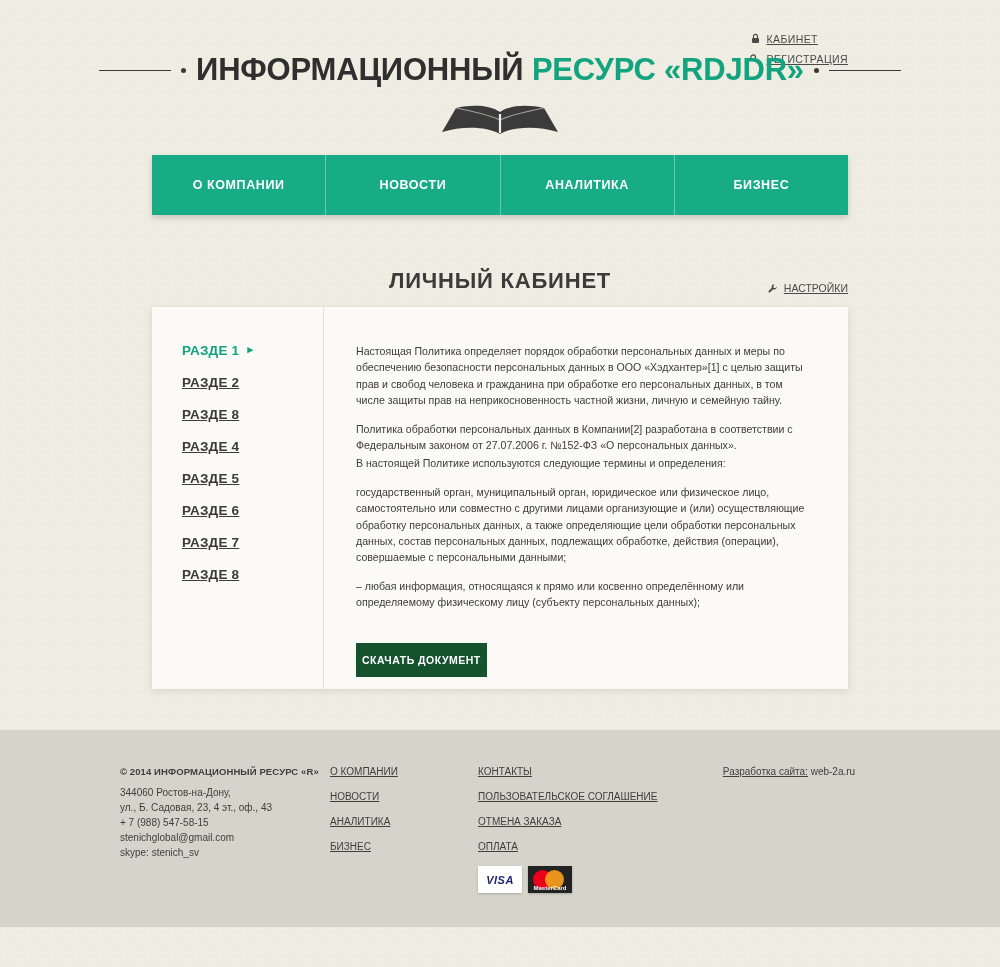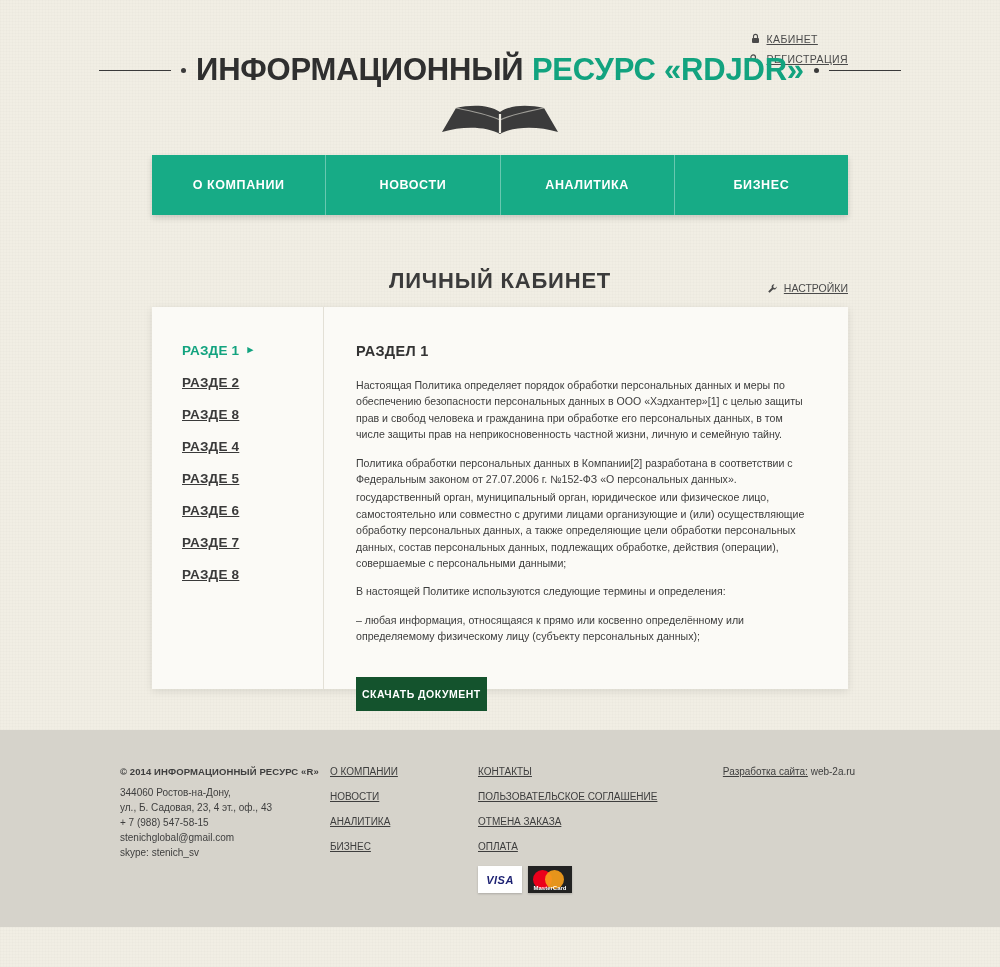--- a/index.html
+++ b/index.html
@@ -348,25 +348,24 @@
         <div class="side-item"><span class="txt">РАЗДЕ 2</span></div>
         <div class="side-item"><span class="txt">РАЗДЕ 8</span></div>
         <div class="side-item"><span class="txt">РАЗДЕ 4</span></div>
         <div class="side-item"><span class="txt">РАЗДЕ 5</span></div>
         <div class="side-item"><span class="txt">РАЗДЕ 6</span></div>
         <div class="side-item"><span class="txt">РАЗДЕ 7</span></div>
         <div class="side-item"><span class="txt">РАЗДЕ 8</span></div>
       </div>
     </div>
     <div class="main">
-      <div class="sec-title">РАЗДЕЛ 1</div>
       <div class="para">Настоящая Политика определяет порядок обработки персональных данных и меры по обеспечению безопасности персональных данных в ООО «Хэдхантер»[1] с целью защиты прав и свобод человека и гражданина при обработке его персональных данных, в том числе защиты прав на неприкосновенность частной жизни, личную и семейную тайну.</div>
       <div class="para" style="margin-bottom:2px">Политика обработки персональных данных в Компании[2] разработана в соответствии с Федеральным законом от 27.07.2006 г. №152-ФЗ «О персональных данных».</div>
+      <div class="para">В настоящей Политике используются следующие термины и определения:</div>
       <div class="para">государственный орган, муниципальный орган, юридическое или физическое лицо, самостоятельно или совместно с другими лицами организующие и (или) осуществляющие обработку персональных данных, а также определяющие цели обработки персональных данных, состав персональных данных, подлежащих обработке, действия (операции), совершаемые с персональными данными;</div>
-      <div class="para">В настоящей Политике используются следующие термины и определения:</div>
       <div class="para">– любая информация, относящаяся к прямо или косвенно определённому или определяемому физическому лицу (субъекту персональных данных);</div>
       <button class="btn-download">СКАЧАТЬ ДОКУМЕНТ</button>
     </div>
   </div>
 
   <div class="footer">
     <div class="footer-inner">
       <div class="f-col-1">
         <div class="copy">© 2014 ИНФОРМАЦИОННЫЙ РЕСУРС «R»</div>
         <div class="line">344060 Ростов-на-Дону,</div>

